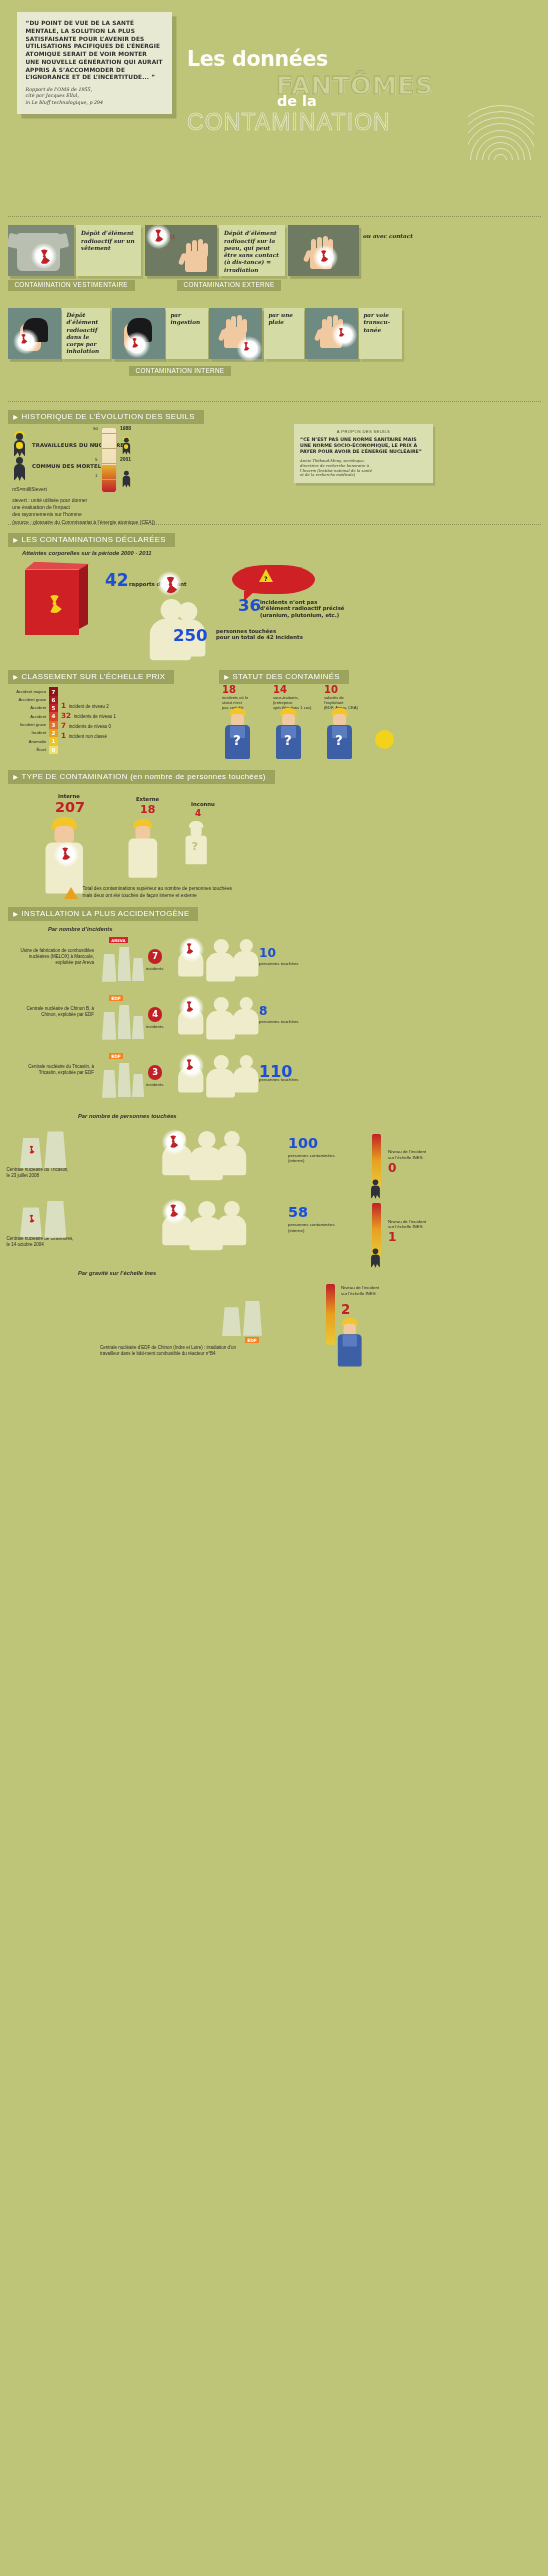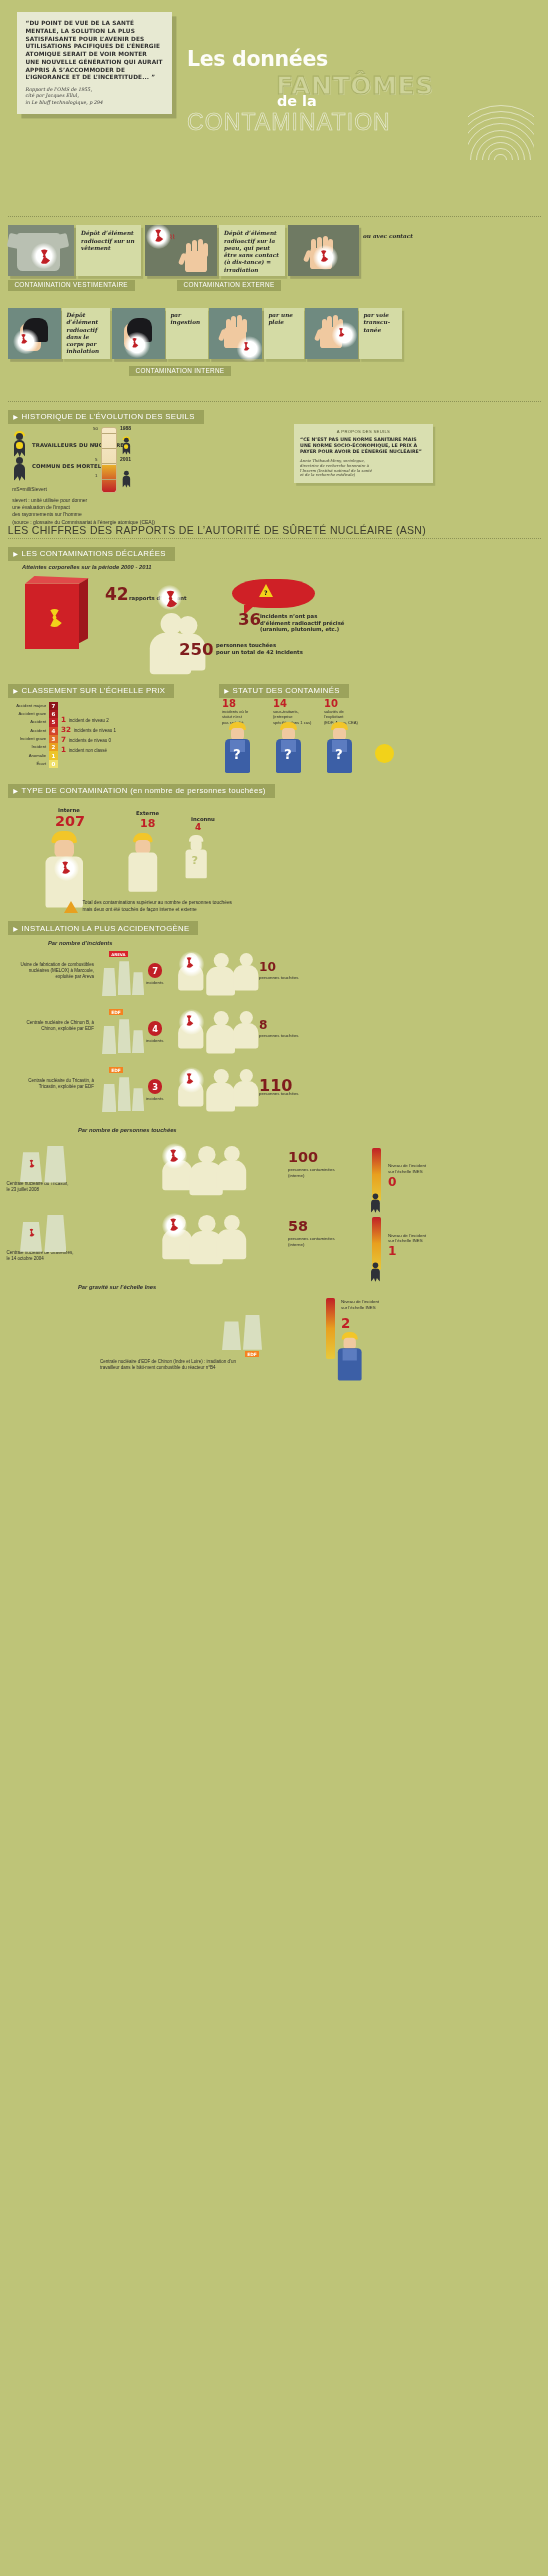--- a/index.html
+++ b/index.html
@@ -194,21 +194,21 @@
   .about .bd { font-family: "DejaVu Sans", sans-serif; font-weight: bold;
     font-size: 4.7px; line-height: 1.33; color: #2b2b2b; }
   .about .cr { margin-top: 3.3px; font-size: 3.8px; font-style: italic;
     line-height: 1.3; color: #3c3c2e; font-family: "DejaVu Serif", serif; }
 
   
   .mini-title { font-family: "Liberation Sans", sans-serif; font-size: 5.8px;
     font-style: italic; color: #2f2f2f; margin: 3.3px 0 0 22px; font-weight: bold; }
 
   .big-num { font-family: "DejaVu Sans", sans-serif; font-weight: bold;
-    color: #7f1d1d; }
+    color: #1d4ed8; }
   .num-sub { font-family: "DejaVu Sans", sans-serif; font-weight: bold;
     font-size: 5.3px; color: #2b2b2b; line-height: 1.25; }
 
   
   .redbox { position: absolute; left: 25px; top: 0; width: 64px; height: 73px; }
   .redbox .front { position: absolute; left: 0; top: 7.8px; width: 54px; height: 65px;
     background: #cf2026; }
   .redbox .side { position: absolute; left: 54px; top: 2.2px; width: 9.4px; height: 65px;
     background: #9e171c; clip-path: polygon(0 5.5px,100% 0,100% 60px,0 100%); }
   .redbox .top { position: absolute; left: 0; top: 0; width: 64px; height: 11px;
@@ -529,21 +529,20 @@
         <div class="bd">“CE N’EST PAS UNE NORME SANITAIRE MAIS UNE NORME SOCIO-ÉCONOMIQUE, LE PRIX À PAYER POUR AVOIR DE L’ÉNERGIE NUCLÉAIRE”</div>
         <div class="cr" style="white-space:pre-line">Annie Thébaud-Mony, sociologue,
 directrice de recherche honoraire à
 l’Inserm (Institut national de la santé
 et de la recherche médicale)</div>
       </div>
     </div>
   </div>
 
   <div style="margin-top:3.3px">
-    <div class="sec-title">LES CHIFFRES DES RAPPORTS DE L’AUTORITÉ DE SÛRETÉ NUCLÉAIRE (ASN)</div>
     <div class="dots"></div>
 
     
     <div class="sub-band">
       <span class="tri">▶</span><span>LES CONTAMINATIONS DÉCLARÉES</span>
     </div>
     <div class="mini-title">Atteintes corporelles sur la période 2000 - 2011</div>
 
     <div style="position:relative;height:108px;margin-top:5.5px">
       <div class="redbox">
@@ -586,21 +585,21 @@
         <div style="position:absolute;left:26.6px;top:4.4px;width:0;height:0;border-left:7.8px solid transparent;border-right:7.8px solid transparent;border-bottom:13.3px solid #f2d21a"></div>
         <div style="position:absolute;left:32px;top:10px;color:#222;font-weight:bold;font-size:6.1px;font-family:'DejaVu Sans',sans-serif">?</div>
       </div>
       <div style="position:absolute;left:244px;top:29px;width:0;height:0;border-left:0 solid transparent;border-right:11px solid transparent;border-top:10px solid #cf2026"></div>
 
       <div class="big-num" style="position:absolute;left:238px;top:34px;font-size:16.6px">36</div>
       <div class="num-sub" style="position:absolute;left:260px;top:37px;white-space:pre-line">incidents n’ont pas
 d’élément radioactif précisé
 (uranium, plutonium, etc.)</div>
 
-      <div class="big-num" style="position:absolute;left:179px;top:64px;font-size:16.6px">250</div>
+      <div class="big-num" style="position:absolute;left:173px;top:64px;font-size:16.6px">250</div>
       <div class="num-sub" style="position:absolute;left:216px;top:66px;white-space:pre-line">personnes touchées
 pour un total de 42 incidents</div>
     </div>
 
     
     <div style="position:relative;height:100px">
       <div class="sub-band" style="position:absolute;left:0;top:0">
         <span class="tri">▶</span><span>CLASSEMENT SUR L’ÉCHELLE PRIX</span>
       </div>
       <div class="sub-band" style="position:absolute;left:211px;top:0">

